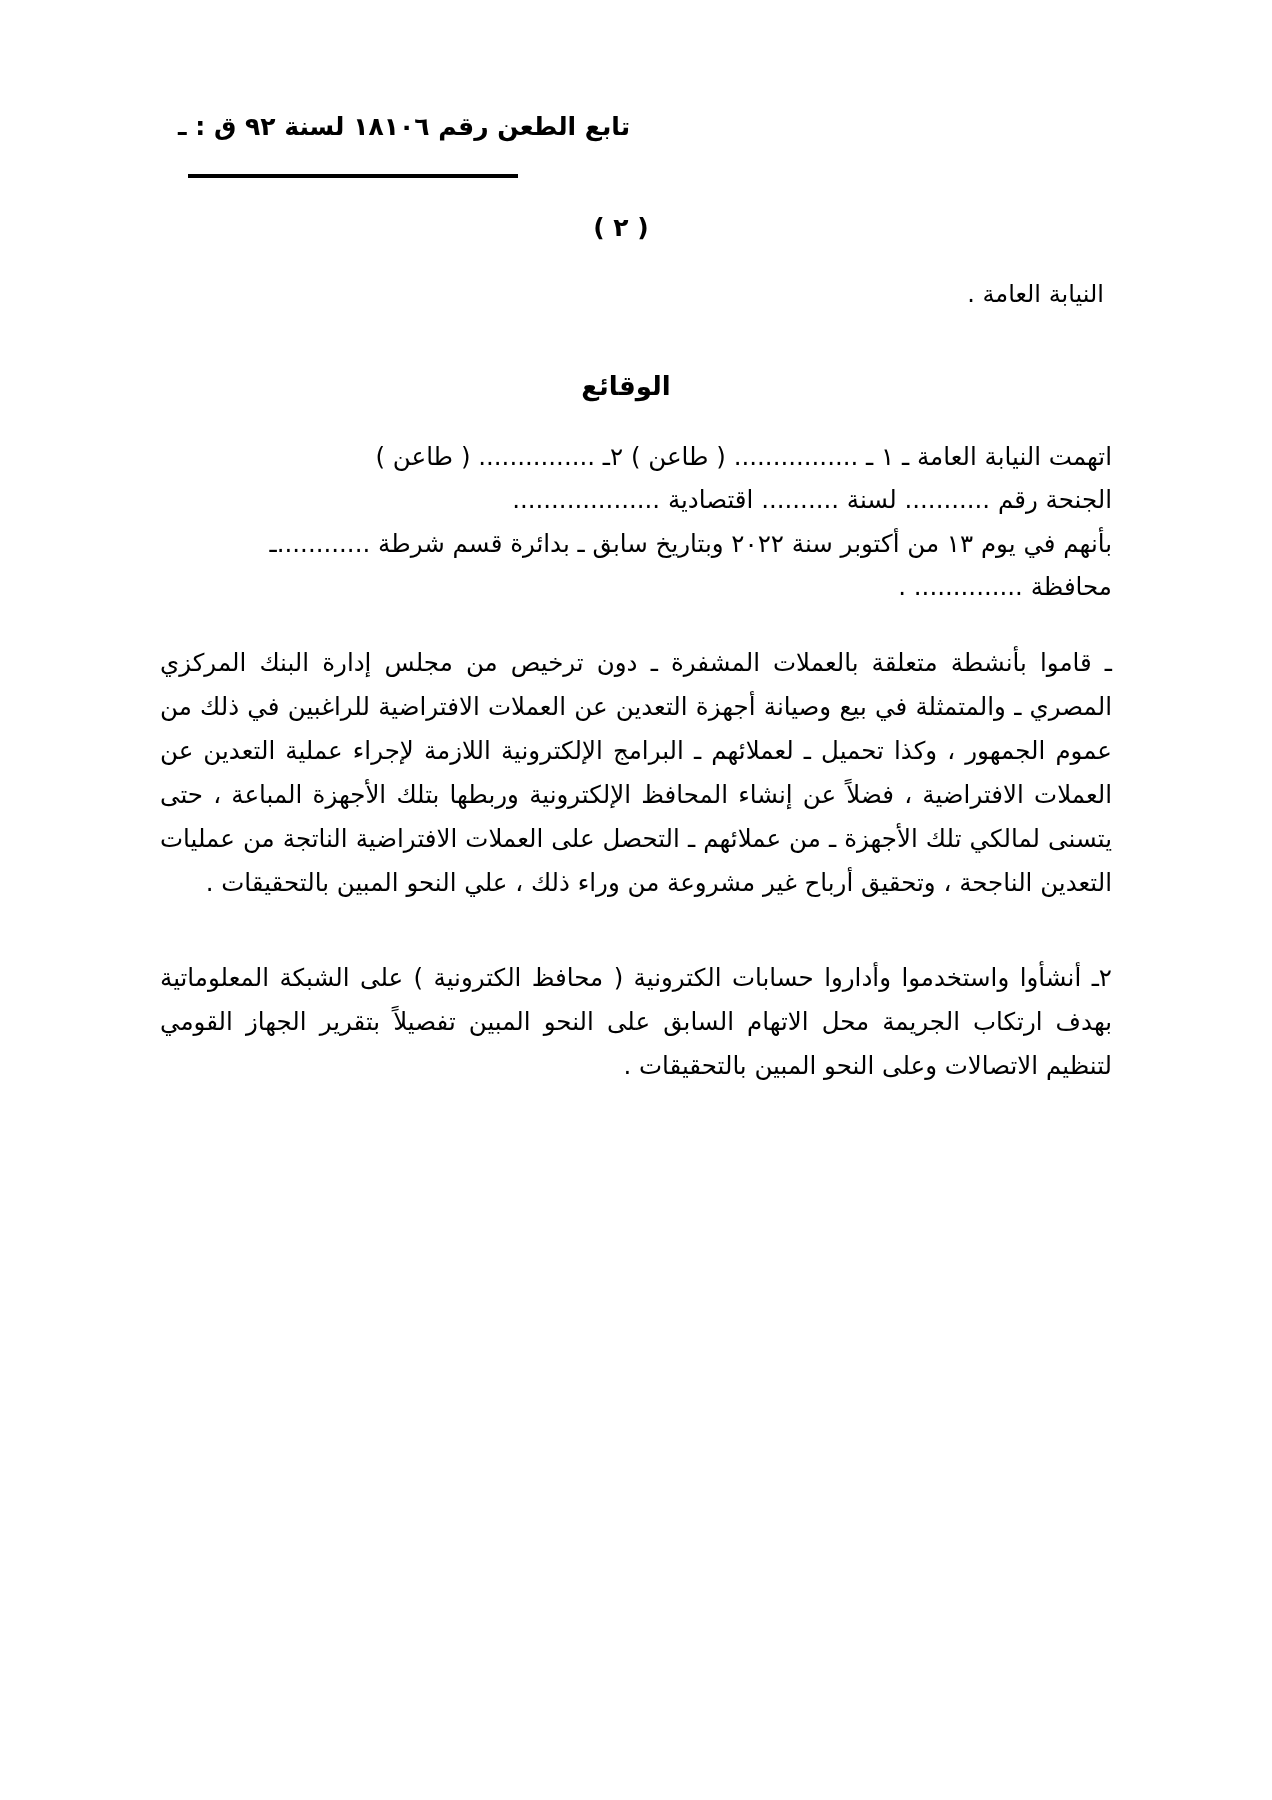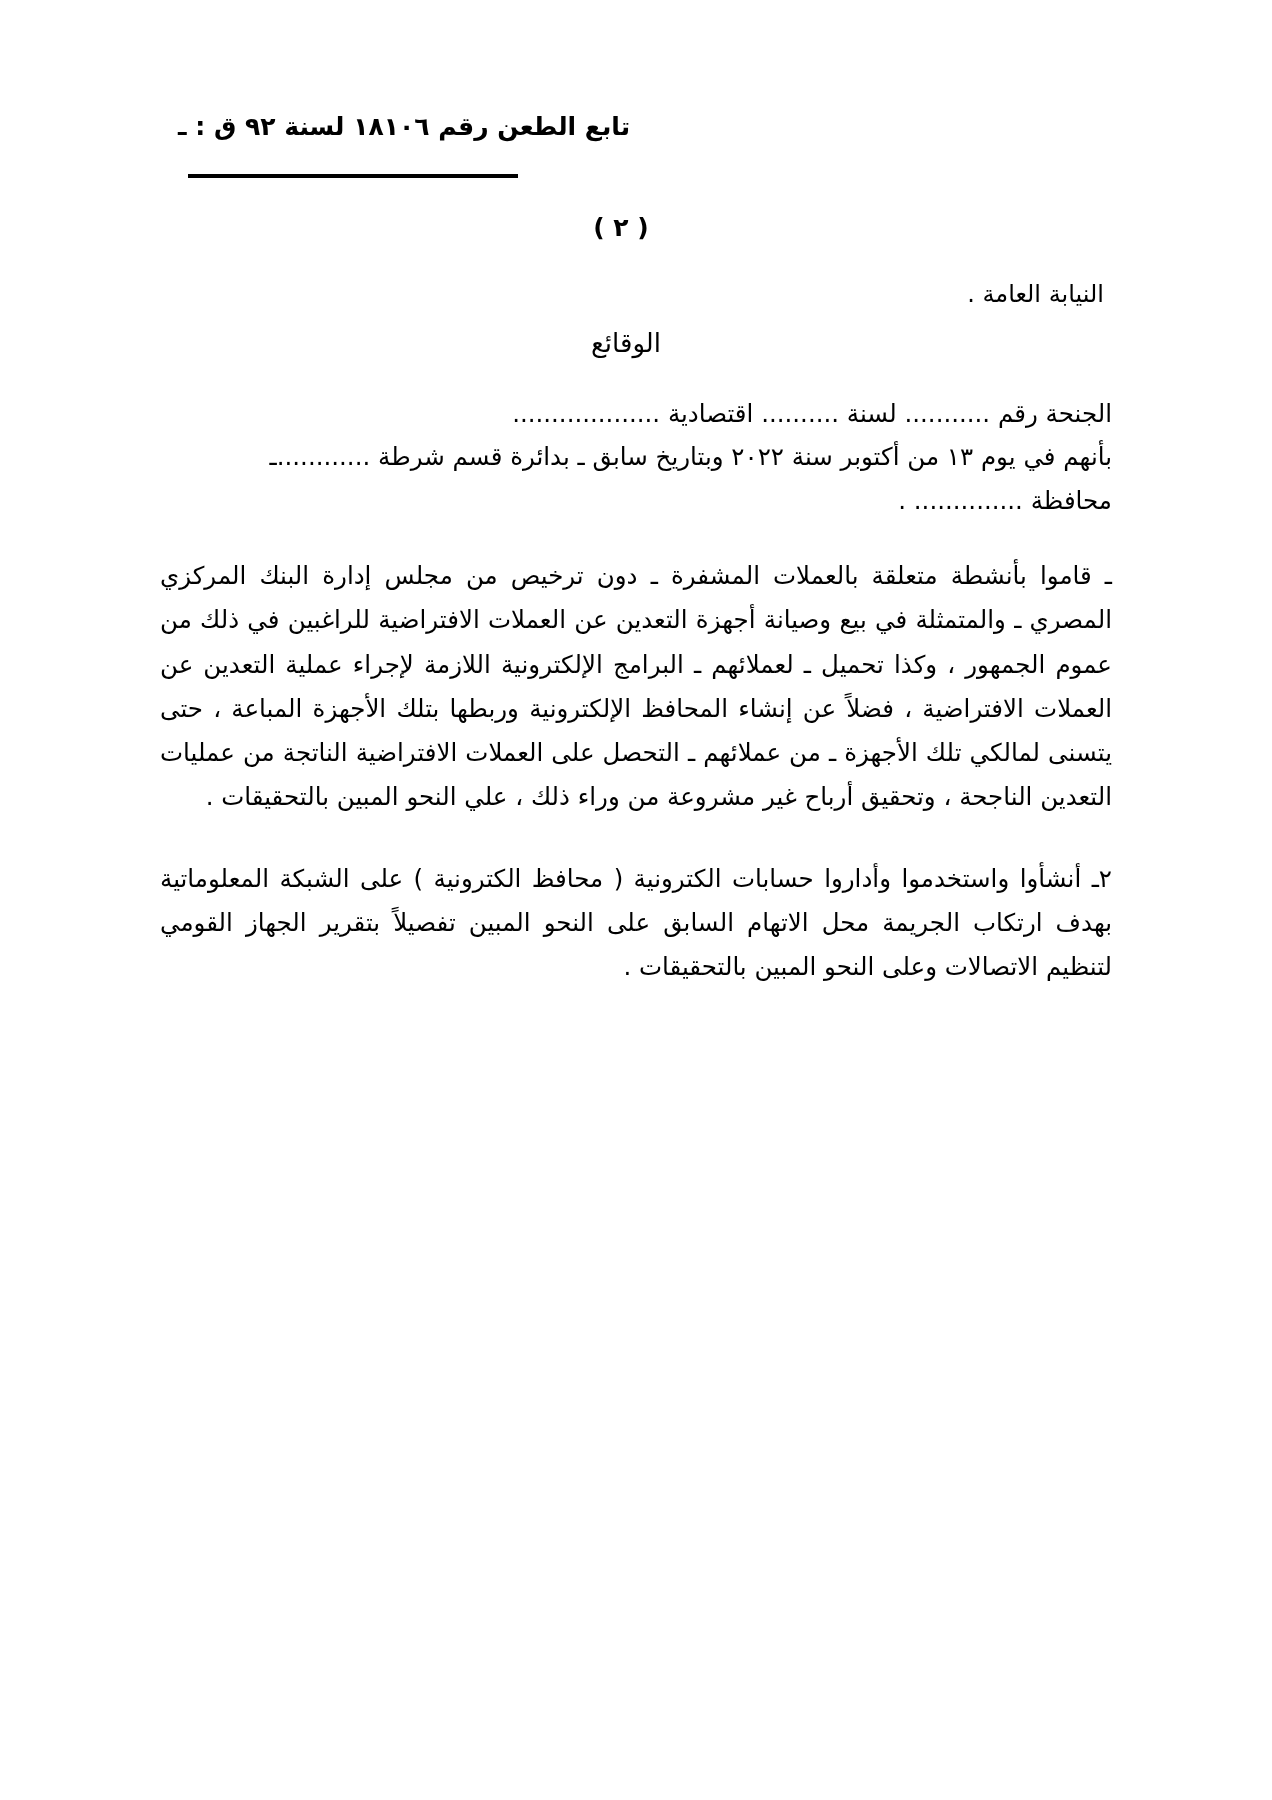--- a/index.html
+++ b/index.html
@@ -75,42 +75,42 @@
     align-items: baseline;
     direction: rtl;
     font-size: 24px;
     line-height: 1.5;
   }
   .parties .party-right { padding-right: 8px; }
   .parties .party-left { padding-left: 190px; }
 
   
   .facts-heading {
-    margin-top: 16px;
+    margin-top: 59px;
     text-align: center;
     font-size: 26px;
-    font-weight: normal;
+    font-weight: bold;
     direction: rtl;
     padding-right: 20px;
   }
   .charges {
     margin-top: 34px;
     direction: rtl;
     text-align: justify;
     text-align-last: right;
     font-size: 24.5px;
     line-height: 1.78;
   }
   .para {
     direction: rtl;
     text-align: justify;
     text-align-last: right;
     font-size: 24.5px;
     line-height: 1.80;
-    margin-top: 38px;
+    margin-top: 50px;
   }
   .para.first { margin-top: 32px; }
 </style>
 </head>
 <body>
 
 <div class="page">
   <div class="content">
 
     <div class="doc-header">تابع الطعن رقم ١٨١٠٦ لسنة ٩٢ ق : ـ</div>
@@ -121,20 +121,21 @@
 
     <div class="section-number">( ٢ )</div>
 
     <div class="parties">
       <div class="party-right">النيابة العامة .</div>
     </div>
 
     <div class="facts-heading">الوقائع</div>
 
     <div class="charges">
+      <div>اتهمت النيابة العامة ـ  ١ ـ  ................ ( طاعن ) ٢ـ  ............... ( طاعن )</div>
       <div>الجنحة رقم ........... لسنة .......... اقتصادية ...................</div>
       <div>بأنهم في يوم ١٣ من أكتوبر سنة ٢٠٢٢ وبتاريخ سابق ـ بدائرة قسم شرطة ............ـ</div>
       <div>محافظة .............. .</div>
     </div>
 
     <div class="para first">ـ قاموا بأنشطة متعلقة بالعملات المشفرة ـ دون ترخيص من مجلس إدارة البنك المركزي المصري ـ  والمتمثلة في بيع وصيانة أجهزة التعدين عن العملات الافتراضية للراغبين في ذلك من عموم الجمهور ، وكذا تحميل ـ لعملائهم ـ البرامج الإلكترونية اللازمة لإجراء عملية التعدين عن العملات الافتراضية ، فضلاً عن إنشاء المحافظ الإلكترونية وربطها بتلك الأجهزة المباعة ، حتى يتسنى لمالكي تلك الأجهزة ـ من عملائهم ـ التحصل على العملات الافتراضية الناتجة من عمليات التعدين الناجحة ، وتحقيق أرباح غير مشروعة من وراء ذلك ، علي النحو المبين بالتحقيقات .</div>
 
     <div class="para">٢ـ أنشأوا واستخدموا وأداروا حسابات الكترونية ( محافظ الكترونية ) على الشبكة المعلوماتية بهدف ارتكاب الجريمة محل الاتهام السابق على النحو المبين تفصيلاً بتقرير الجهاز القومي لتنظيم الاتصالات وعلى النحو المبين بالتحقيقات .</div>
 
 

